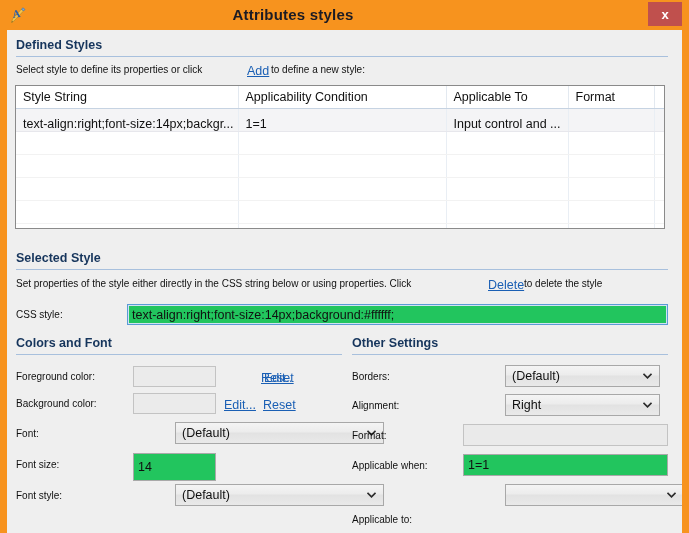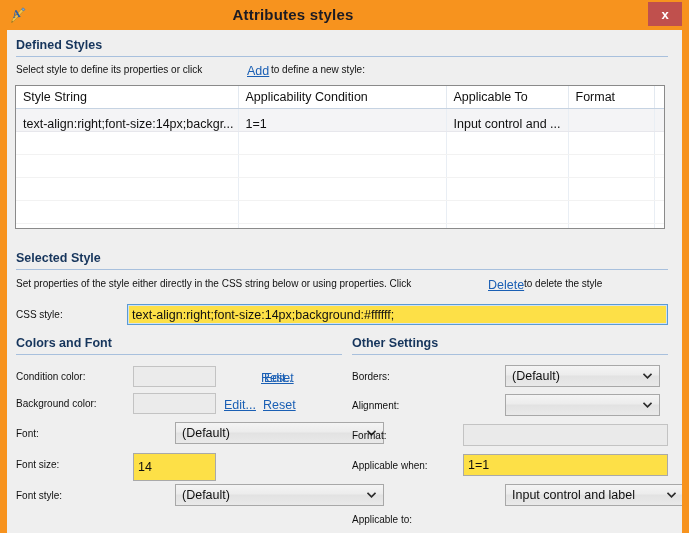--- a/index.html
+++ b/index.html
@@ -123,21 +123,21 @@
   }
   .tbl tr.sel td {
     background: #f4f4f6;
     border-bottom: 1px solid #e7e7ec;
   }
   .tbl td.last, .tbl th.last { border-right: none; }
   
   .tf {
     position: absolute;
     box-sizing: border-box;
-    background: #fde047;
+    background: #22c55e;
     border: 1px solid #a9a9a9;
     font-size: 12.5px;
     color: #101010;
     padding: 0 4px;
     font-family: "Liberation Sans", sans-serif;
     outline: none;
   }
   .tf.focus {
     border: 1px solid #5b9bd5;
     box-shadow: 0 0 0 1px #cfe2f3 inset;
@@ -278,21 +278,21 @@
     <div class="lbl" style="left:9px; top:248px;">Set properties of the style either directly in the CSS string below or using properties. Click</div>
     <div class="link" style="left:481px; top:248px;">Delete</div>
     <div class="lbl" style="left:517px; top:248px;">to delete the style</div>
 
     <div class="lbl" style="left:9px; top:279px;">CSS style:</div>
     <input class="tf focus" style="left: 120px; top: 274px; width: 541px; height: 21px;" value="text-align:right;font-size:14px;background:#ffffff;">
 
     <div class="sec-head" style="left:9px; top:306px;text-align:right;">Colors and Font</div>
     <div class="sec-rule" style="left:9px; top:324px; width:326px;"></div>
 
-    <div class="lbl" style="left:9px; top:341px;">Condition color:</div>
+    <div class="lbl" style="left:9px; top:341px;">Foreground color:</div>
     <div class="swatch" style="left:126px; top:336px; width:83px; height:21px;"></div>
     <div class="link" style="left:217px; top:341px;margin-left:40px;">Edit..</div>
     <div class="link" style="left:254px; top:341px;">Reset</div>
 
     <div class="lbl" style="left:9px; top:368px;">Background color:</div>
     <div class="swatch" style="left:126px; top:363px; width:83px; height:21px;"></div>
     <div class="link" style="left:217px; top:368px;">Edit...</div>
     <div class="link" style="left:256px; top:368px;">Reset</div>
 
     <div class="lbl" style="left:9px; top:398px;">Font:</div>
@@ -326,36 +326,36 @@
       <span class="cv">(Default)</span>
       <span class="chev">
         <svg width="9" height="6" viewBox="0 0 9 6">
             <path d="M0.5 0.8 L4.5 4.8 L8.5 0.8" fill="none" stroke="#2b2b2b" stroke-width="1.6"></path>
           </svg>
       </span>
     </div>
 
     <div class="lbl" style="left:345px; top:370px;">Alignment:</div>
     <div class="combo" style="left:456px; top:364px; width:155px; height:22px;">
+      <span class="cv">Right</span>
       <span class="chev">
         <svg width="9" height="6" viewBox="0 0 9 6">
             <path d="M0.5 0.8 L4.5 4.8 L8.5 0.8" fill="none" stroke="#2b2b2b" stroke-width="1.6"></path>
           </svg>
       </span>
     </div>
 
     <div class="lbl" style="left:345px; top:400px;">Format:</div>
     <input class="tf disabled" style="left: 456px; top: 394px; width: 205px; height: 22px;" disabled="" value="">
 
     <div class="lbl" style="left:345px; top:430px;">Applicable when:</div>
     <input class="tf" style="left: 456px; top: 424px; width: 205px; height: 22px;" value="1=1">
 
     <div class="lbl" style="left:345px; top:484px;">Applicable to:</div>
     <div class="combo" style="left:456px; top:454px; width:179px; height:22px;">
-      <span class="cv">Input control and label</span>
       <span class="chev">
         <svg width="9" height="6" viewBox="0 0 9 6">
             <path d="M0.5 0.8 L4.5 4.8 L8.5 0.8" fill="none" stroke="#2b2b2b" stroke-width="1.6"></path>
           </svg>
       </span>
     </div>
 
   </div>
 </div>
 

